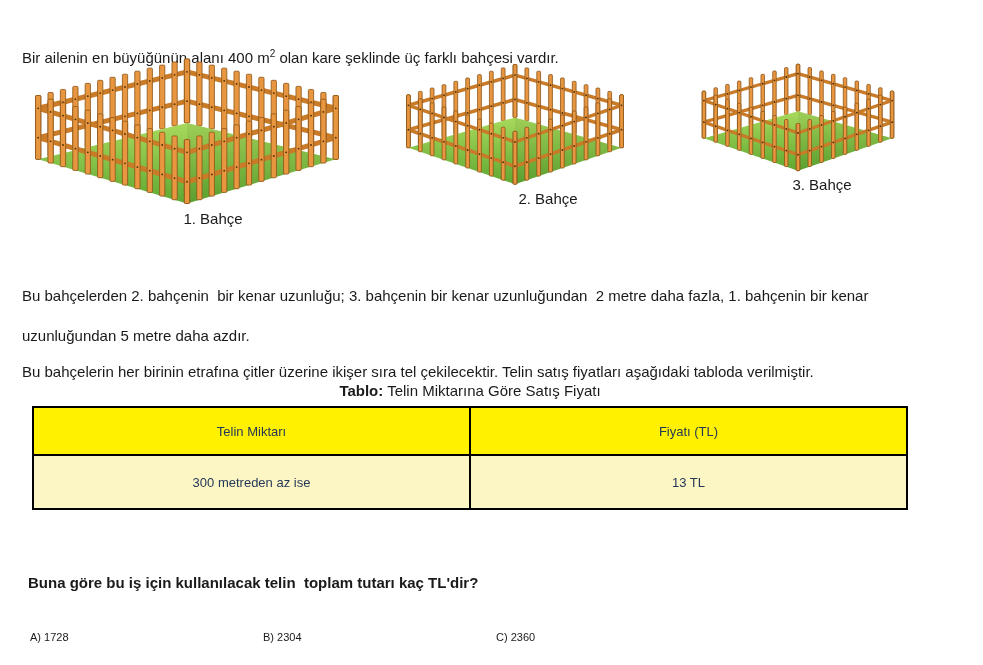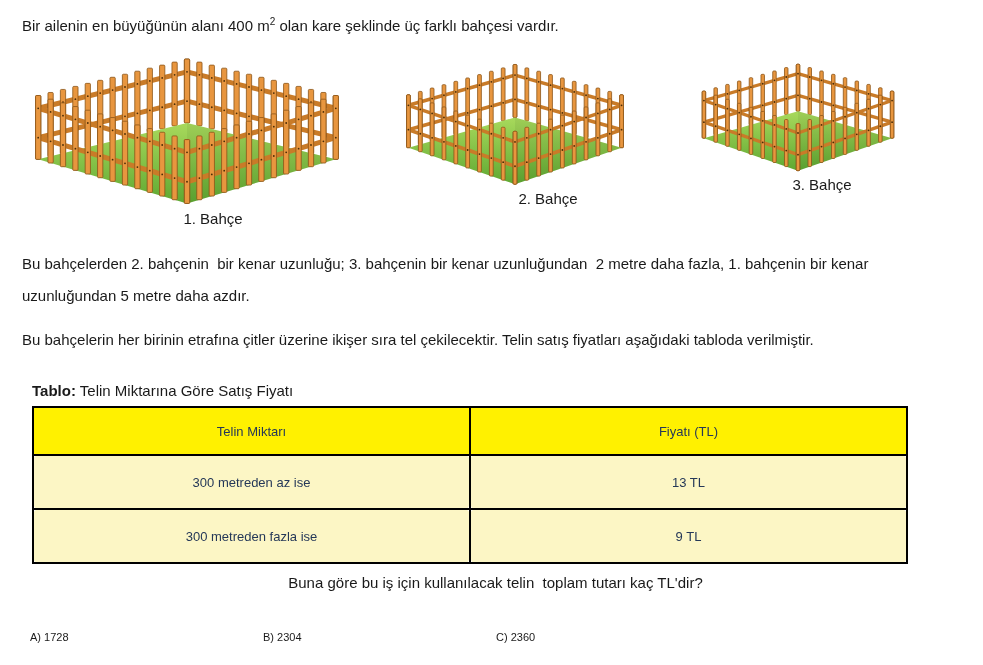--- a/index.html
+++ b/index.html
@@ -1,46 +1,46 @@
 <!DOCTYPE html>
 <html style="--hdr-bg: #FFF100; --row-bg: #FCF6C5; --tbl-text: #253858;"><head>
 <meta charset="utf-8">
 <style>
   html,body{margin:0;padding:0;}
   body{
     width:983px;height:665px;position:relative;background:#ffffff;
     font-family:"Liberation Sans", sans-serif;color:#1a1a1a;overflow:hidden;
   }
-  .para{position:absolute;font-size:15px;line-height:32px;white-space:pre-wrap;}
+  .para{position:absolute;font-size:15px;line-height:40px;white-space:pre-wrap;margin-top:28px;}
   #intro{left:22px;top:6px;right:20px;}
   #p2{left:22px;top:248px;right:26px;}
   #p3{left:22px;top:324px;right:26px;}
   sup{font-size:10px;}
   .garden{position:absolute;}
   .garden svg{display:block;}
   .garden .glabel{font-size:15px;text-align:center;margin-top:2px;color:#1a1a1a;}
   #garden1{left:32px;top:56px;}
   #garden2{left:404px;top:62px;}
   #garden3{left:700px;top:62px;}
   #garden1 .glabel{transform:translateX(26px);}
   #garden2 .glabel{transform:translateX(33px);}
   #garden3 .glabel{transform:translateX(24px);}
-  #caption{position:absolute;left:32px;top:382px;width:876px;font-size:15px;}
+  #caption{position:absolute;left:32px;top:382px;width:876px;text-align:center;font-size:15px;}
   #caption b{font-weight:bold;}
   #qtable{
     position:absolute;left:32px;top:406px;width:876px;
     border-collapse:collapse;table-layout:fixed;font-size:13px;
   }
   #qtable th,#qtable td{
     border:2px solid #000;text-align:center;vertical-align:middle;
     color:var(--tbl-text,#253858);font-weight:normal;
   }
   #qtable th{background:var(--hdr-bg,#FFF100);height:44px;}
-  #qtable td{background:var(--row-bg,#FCF6C5);height:50px;border-radius:6px;}
-  #question{position:absolute;left:28px;top:574px;right:20px;font-size:15px;font-weight:normal;white-space:pre-wrap;text-align:center;}
+  #qtable td{background:var(--row-bg,#FCF6C5);height:50px;}
+  #question{position:absolute;left:28px;top:574px;right:20px;font-size:15px;font-weight:bold;white-space:pre-wrap;}
   #options{position:absolute;left:30px;top:631px;display:flex;font-size:11px;}
   #options .opt{width:233px;cursor:default;}
 </style>
 </head>
 <body>
 
 <div id="intro" class="para"><span>Bir ailenin en büyüğünün alanı 400 m</span><sup>2</sup><span> olan kare şeklinde üç farklı bahçesi vardır.</span></div>
 
 <figure id="garden1" class="garden" style="margin:0;">
   <svg class="fence" width="310" height="152" viewBox="0 0 310 152">
@@ -503,24 +503,20 @@
     <tr>
       <th>Telin Miktarı</th>
       <th>Fiyatı (TL)</th>
     </tr>
   </thead>
   <tbody>
     <tr>
       <td>300 metreden az ise</td>
       <td>13 TL</td>
     </tr>
-    <tr>
-      <td>300 metreden fazla ise</td>
-      <td>9 TL</td>
-    </tr>
   </tbody>
 </table>
 
 <div id="question">Buna göre bu iş için kullanılacak telin  toplam tutarı kaç TL'dir?</div>
 
 <div id="options">
   <span class="opt">A) 1728</span>
   <span class="opt">B) 2304</span>
   <span class="opt">C) 2360</span>
 </div>

